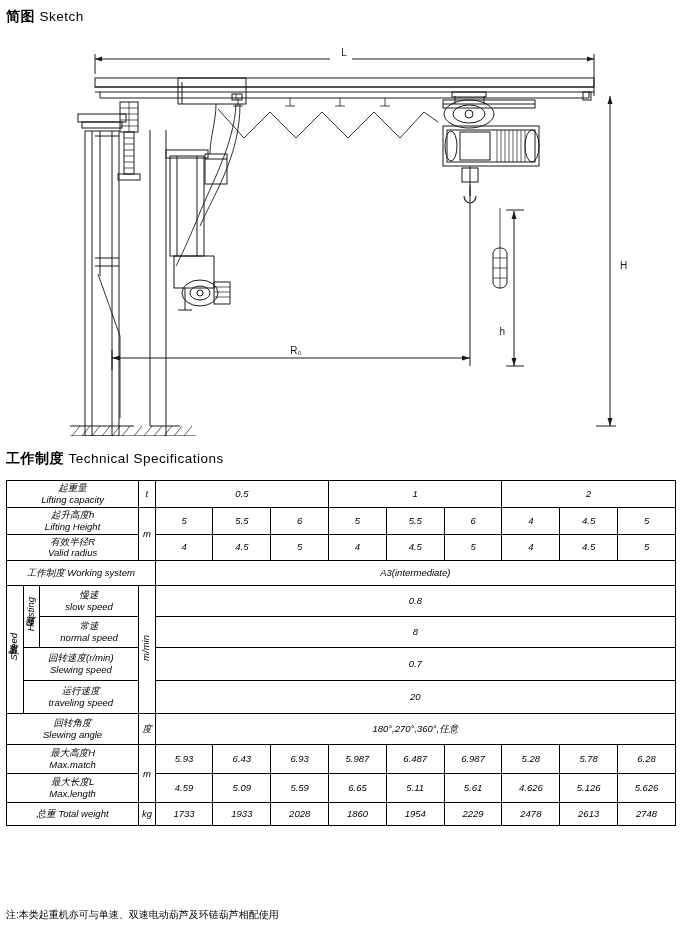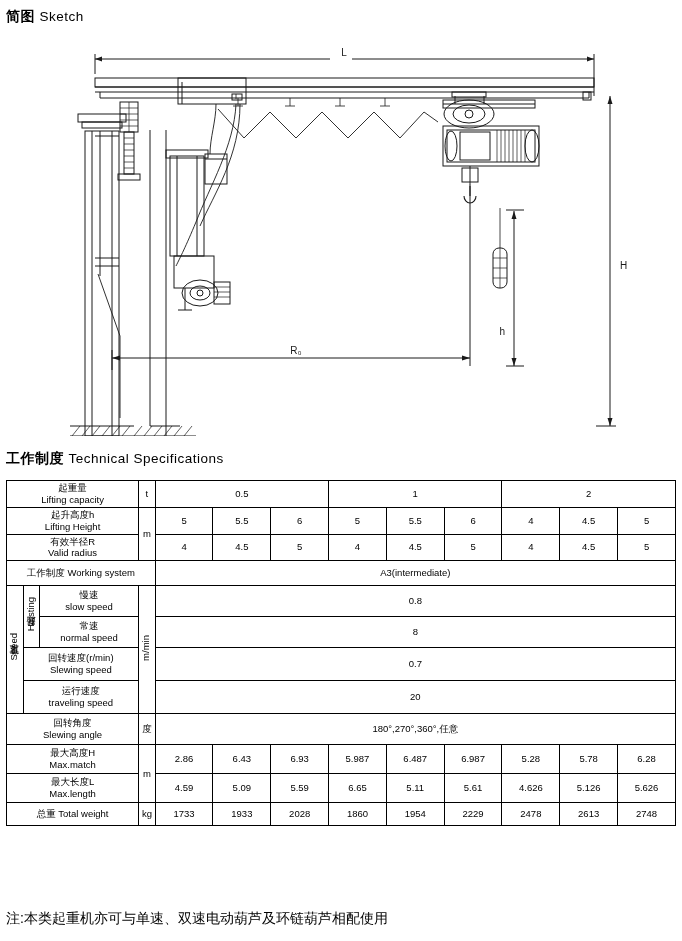--- a/index.html
+++ b/index.html
@@ -48,20 +48,21 @@
     top: 26px;
     width: 682px;
     height: 410px;
   }
   
   .table-wrap {
     position: absolute;
     left: 6px;
     top: 480px;
     width: 670px;
+    font-style: italic;
   }
   table.spec {
     border-collapse: collapse;
     width: 670px;
     table-layout: fixed;
   }
   table.spec td {
     border: 1px solid #000000;
     font-size: 9.5px;
     text-align: center;
@@ -90,21 +91,21 @@
     line-height: 1.15;
     font-size: 9.5px;
   }
   td.rot {
     width: 16px;
   }
   .note {
     position: absolute;
     left: 6px;
     top: 908px;
-    font-size: 14px;
+    font-size: 10px;
     line-height: 1.45;
   }
   .note div { white-space: nowrap; }
 </style>
 </head>
 <body>
 
 <div class="page">
 
   <div class="sec-head" id="sketch-heading">
@@ -427,21 +428,21 @@
         <td class="unit">度</td>
         <td colspan="9">180°,270°,360°,任意</td>
       </tr>
 
       <tr>
         <td class="lbl" colspan="3" style="height:26px">
           <span class="cn">最大高度H</span>
           <span class="en">Max.match</span>
         </td>
         <td class="unit" rowspan="2">m</td>
-        <td>2.86</td>
+        <td>5.93</td>
         <td>6.43</td>
         <td>6.93</td>
         <td>5.987</td>
         <td>6.487</td>
         <td>6.987</td>
         <td>5.28</td>
         <td>5.78</td>
         <td>6.28</td>
       </tr>
 

